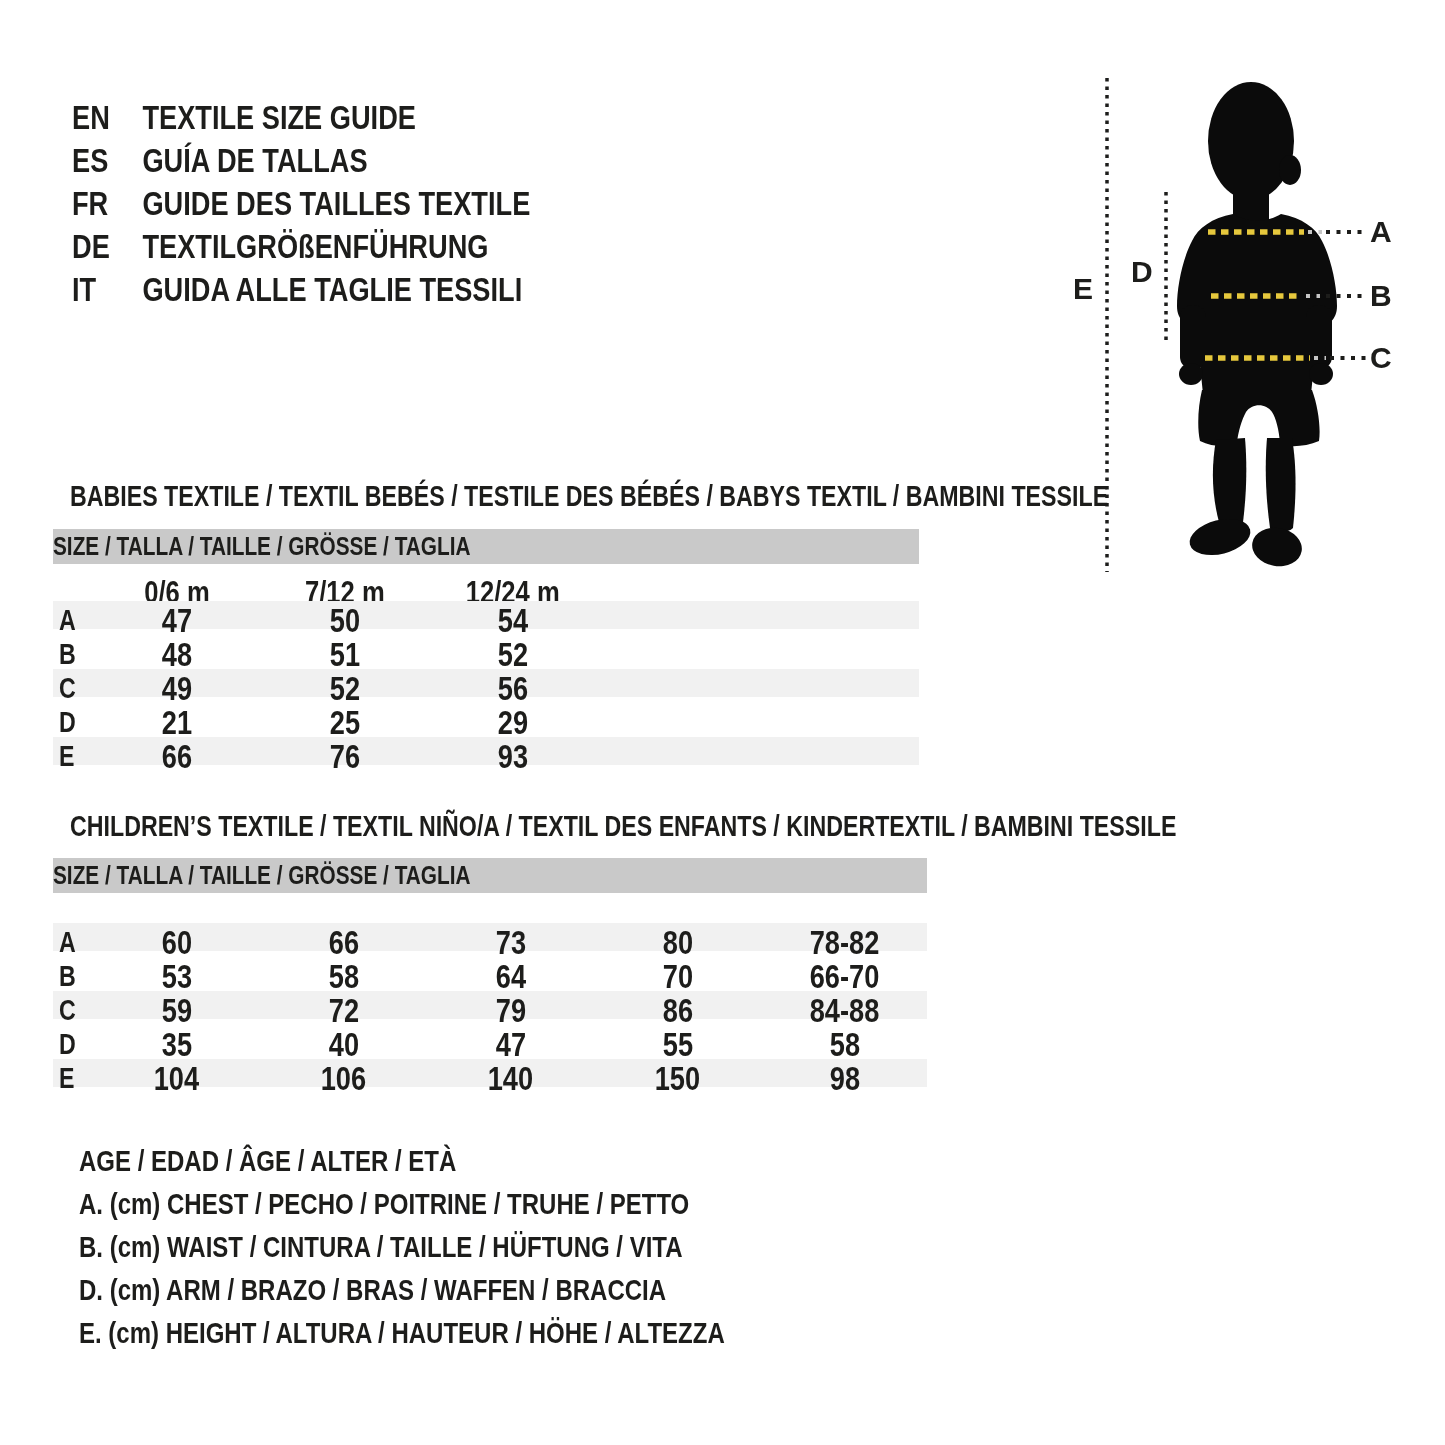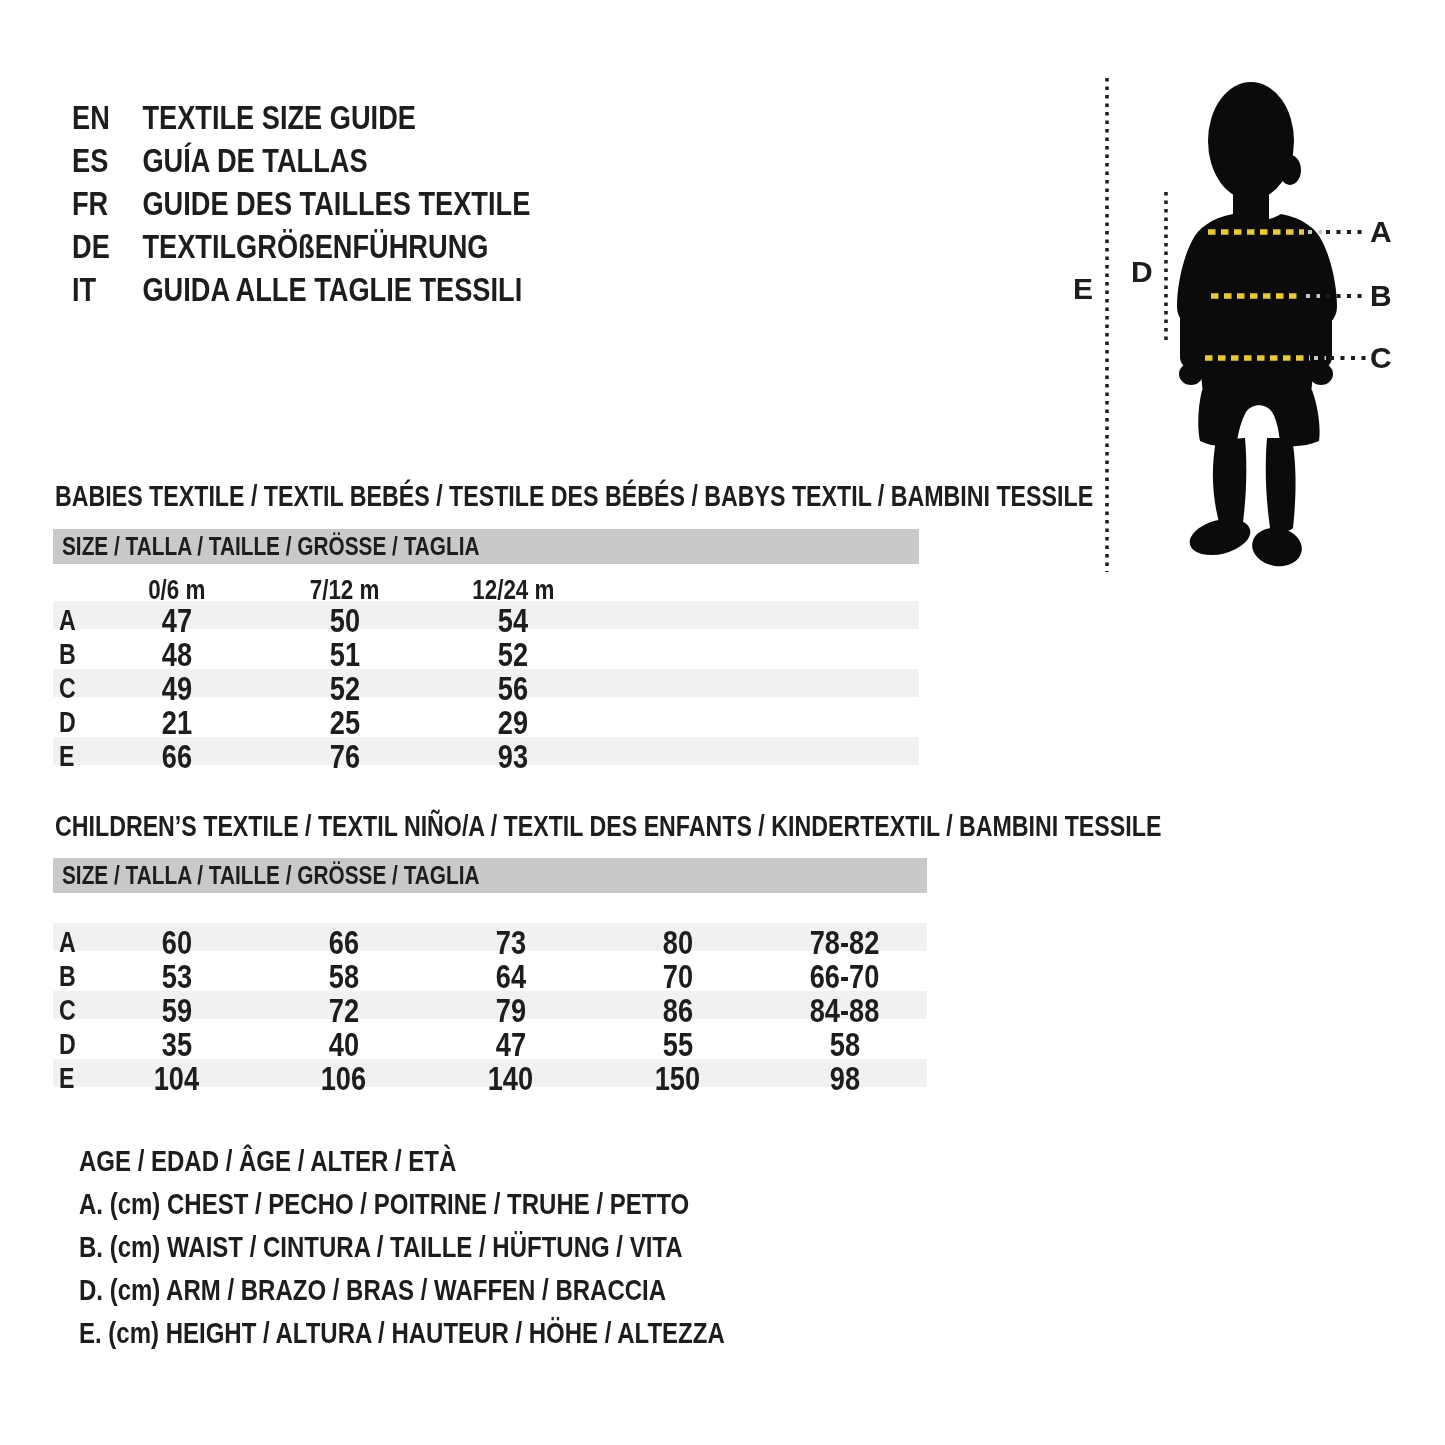--- a/index.html
+++ b/index.html
@@ -21,40 +21,40 @@
   
   .figure-svg { position:absolute; left:1050px; top:70px; }
   .fig-label  { position:absolute; font-size:30px; line-height:38px; }
   .lbl-a { left:1370px; top:213px; }
   .lbl-b { left:1370px; top:277px; }
   .lbl-c { left:1370px; top:339px; }
   .lbl-d { left:1131px; top:253px; }
   .lbl-e { left:1073px; top:270px; }
 
   
-  .section-title { position:absolute; left:55px; height:28px; display:flex; align-items:center; font-size:29px; }
+  .section-title { position:absolute; left:70px; height:28px; display:flex; align-items:center; font-size:29px; }
   .title-babies   { top:482px; }
   .title-children { top:812px; }
 
   
   .size-bar { position:absolute; left:53px; height:35px; background:#c9c9c9;
-              display:flex; align-items:center; font-size:26px; padding-left:9px; box-sizing:border-box; }
+              display:flex; align-items:center; font-size:26px; box-sizing:border-box; }
   .bar-babies   { top:529px; width:866px; }
   .bar-children { top:858px; width:874px; }
 
   
   .trow { display:grid; align-items:center; height:28px; }
   .trow.bb { grid-template-columns:40px 168px 168px 168px; }
   .trow.ch { grid-template-columns:40px 167px 167px 167px 167px 167px; }
   .trow .rl { padding-left:4px; font-size:29px; }
   .trow .cv { text-align:center; font-size:34px; }
   .thead { position:absolute; left:53px; }
   .thead-babies   { top:574px; width:866px; }
   .thead-children { top:900px; width:874px; }
-  .thead .cv { font-size:28px;text-align:center; }
+  .thead .cv { font-size:32px;text-align:center; }
   .tbody { position:absolute; left:53px; display:flex; flex-direction:column; gap:6px; }
   .tbody-babies   { top:601px; width:866px; }
   .tbody-children { top:923px; width:874px; }
   .stripe { background:#f1f1f1; }
 
   
   .legend { position:absolute; left:55px; top:1139px;margin-left:24px; }
   .legend-line { height:43px; display:flex; align-items:center; font-size:30px; }
 </style>
 </head>

